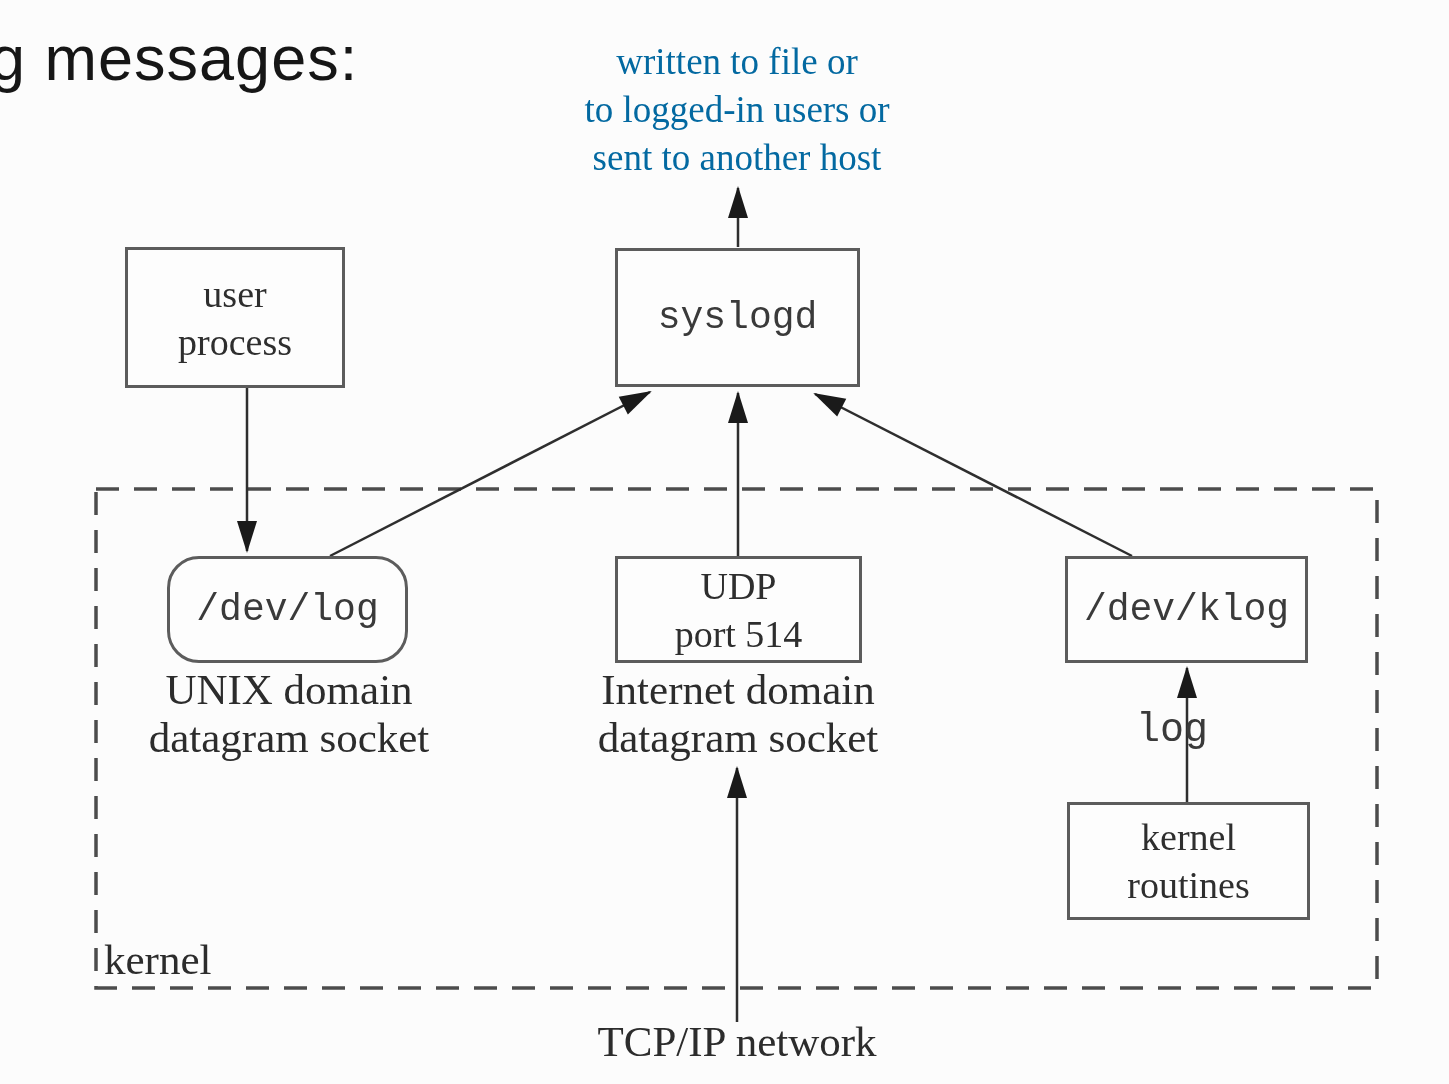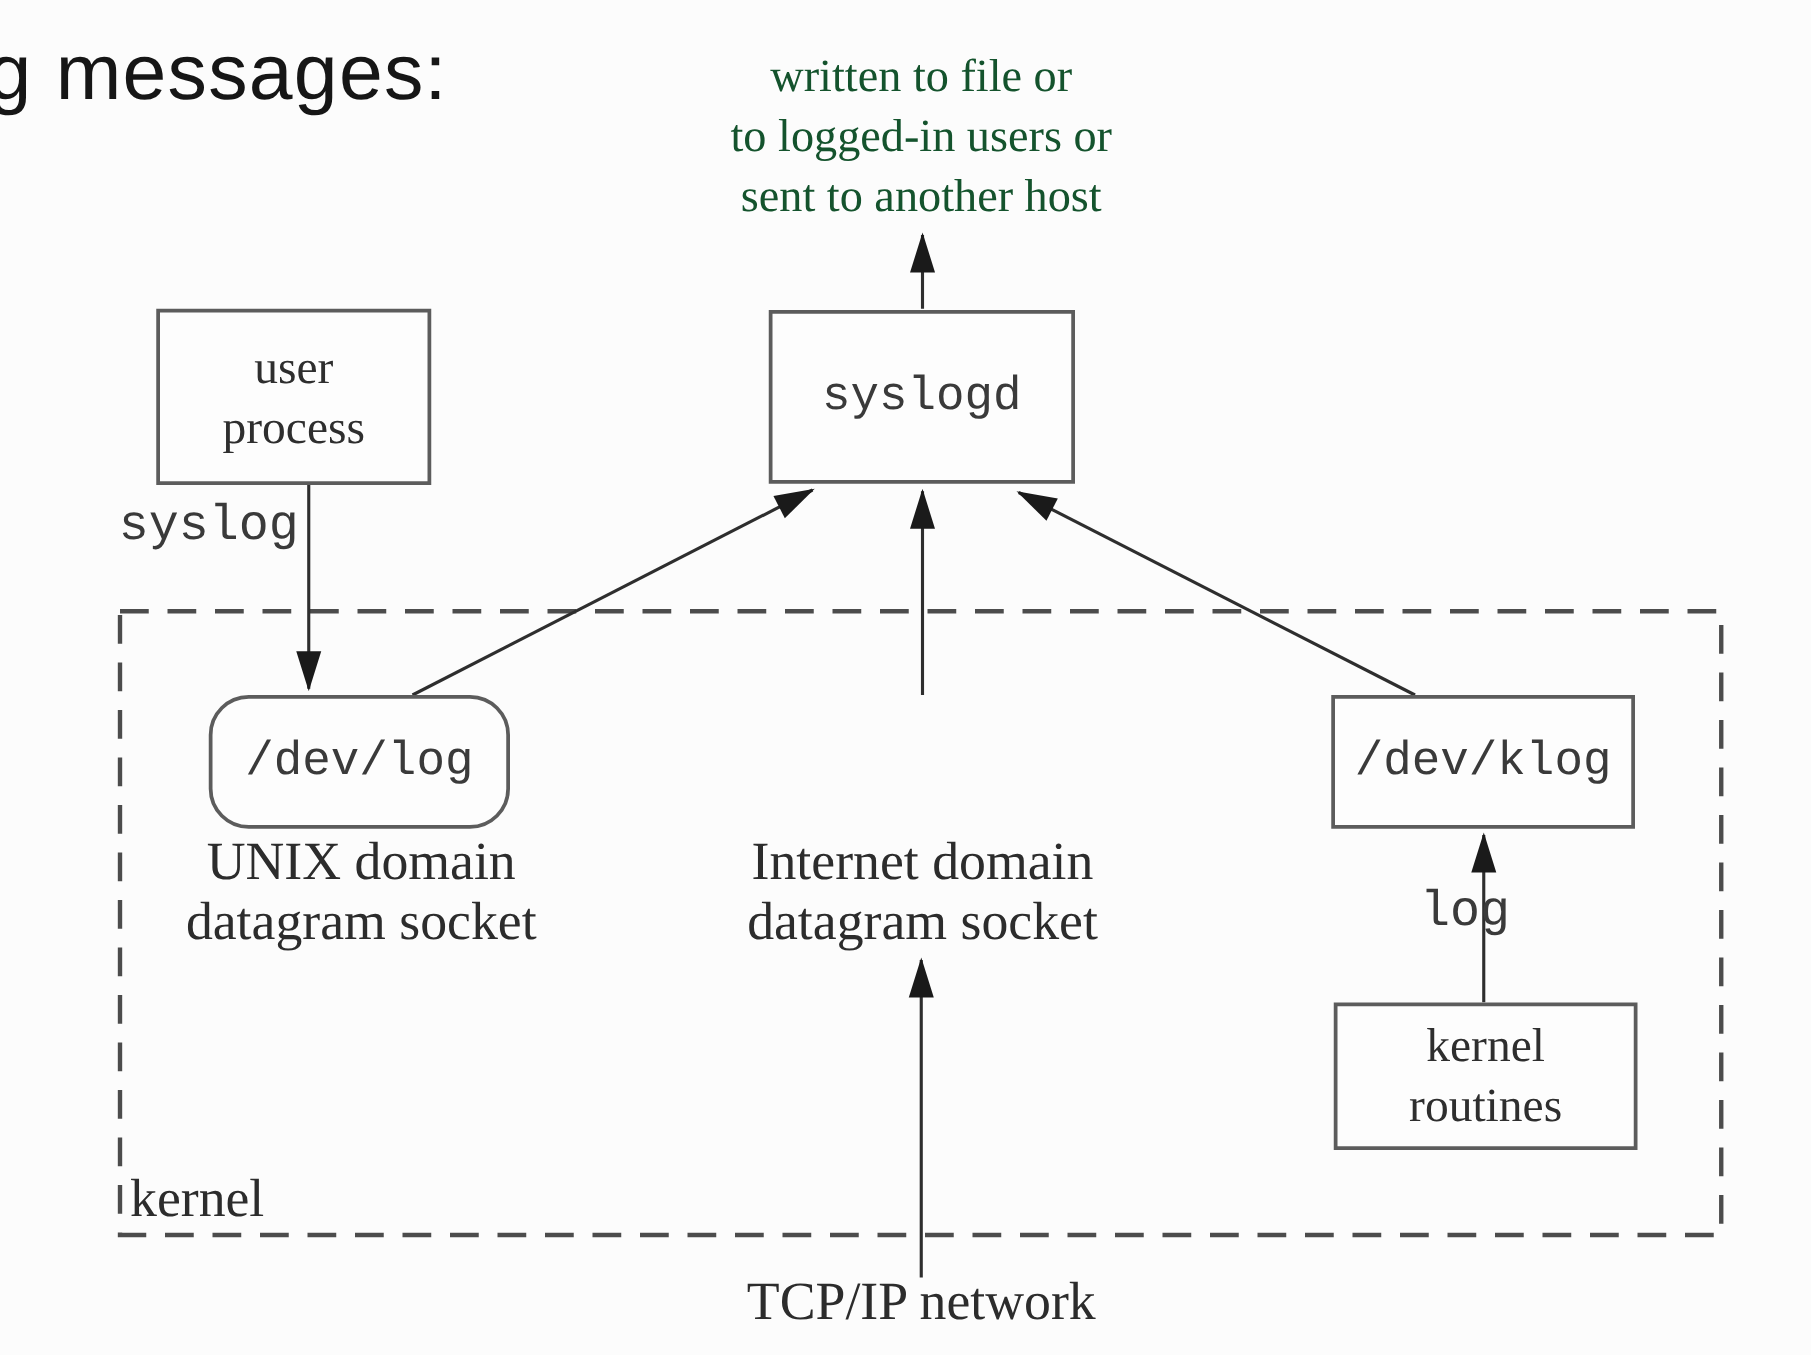--- a/index.html
+++ b/index.html
@@ -32,21 +32,21 @@
   }
   .note {
     position: absolute;
     left: 737px;
     top: 38px;
     transform: translateX(-50%);
     text-align: center;
     font-size: 37px;
     line-height: 48px;
     white-space: pre-line;
-    color: #14532d;
+    color: #0369a1;
   }
   .box {
     position: absolute;
     box-sizing: border-box;
     border: 3px solid #5c5c5c;
     background: #fdfdfd;
     display: flex;
     align-items: center;
     justify-content: center;
     text-align: center;
@@ -123,27 +123,28 @@
     <line x1="737" y1="1022" x2="737" y2="768" stroke="#2e2e2e" stroke-width="2.5" marker-end="url(#arrow)"></line>
   </svg>
 
   <div class="box user-process">user
 process</div>
 
   <div class="box syslogd mono">syslogd</div>
 
   <div class="box dev-log mono">/dev/log</div>
 
+  <div class="box udp">UDP
+port 514</div>
 
   <div class="box dev-klog mono">/dev/klog</div>
 
   <div class="box kernel-routines">kernel
 routines</div>
 
-  <div class="edge-label syslog-call">syslog</div>
 
   <div class="edge-label log-call">log</div>
 
   <div class="caption unix-socket">UNIX domain
 datagram socket</div>
 
   <div class="caption inet-socket">Internet domain
 datagram socket</div>
 
   <div class="caption kernel-tag">kernel</div>

